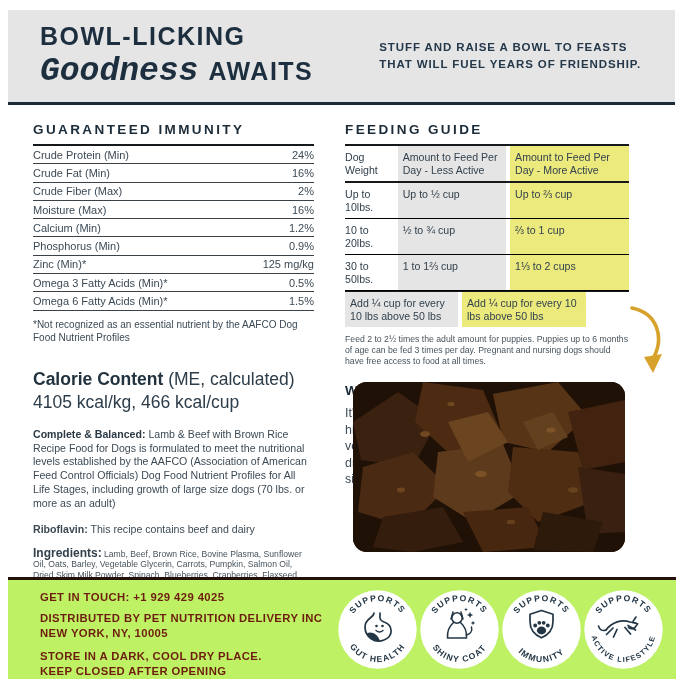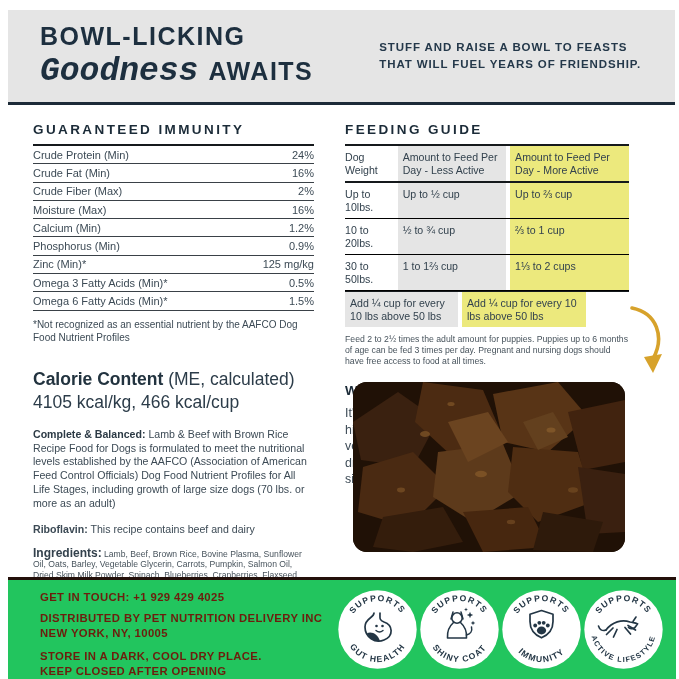--- a/index.html
+++ b/index.html
@@ -51,21 +51,21 @@
   .why { margin-top:16px; }
   .why-text { margin-top:7px; font-size:12.4px; line-height:16.6px; color:#3c4a55; width:258px; }
 
   .arrow-wrap { position:absolute; left:630px; top:303px; width:40px; height:72px; }
 
   .photo { position:absolute; left:353px; top:382px; width:272px; height:170px;
            border-radius:14px; overflow:hidden; background:#1c0f06; }
 
   
   .footer { position:absolute; left:8px; top:577px; width:668px; height:102px;
-            background:#22c55e; border-top:3px solid #23100a; }
+            background:#bef264; border-top:3px solid #23100a; }
   .footer-text { position:absolute; left:32px; top:11px; color:#6d1d0d; font-weight:bold; letter-spacing:0.4px; }
   .footer-contact { font-size:11.3px; margin-bottom:8px; }
   .footer-block { font-size:11.3px; line-height:14.5px; margin-bottom:9px; }
   .badges { position:absolute; left:330px; top:10px; display:flex; gap:3px; }
   .badge { width:79px; height:79px; }
 </style>
 </head>
 <body>
 
 <div class="page">

